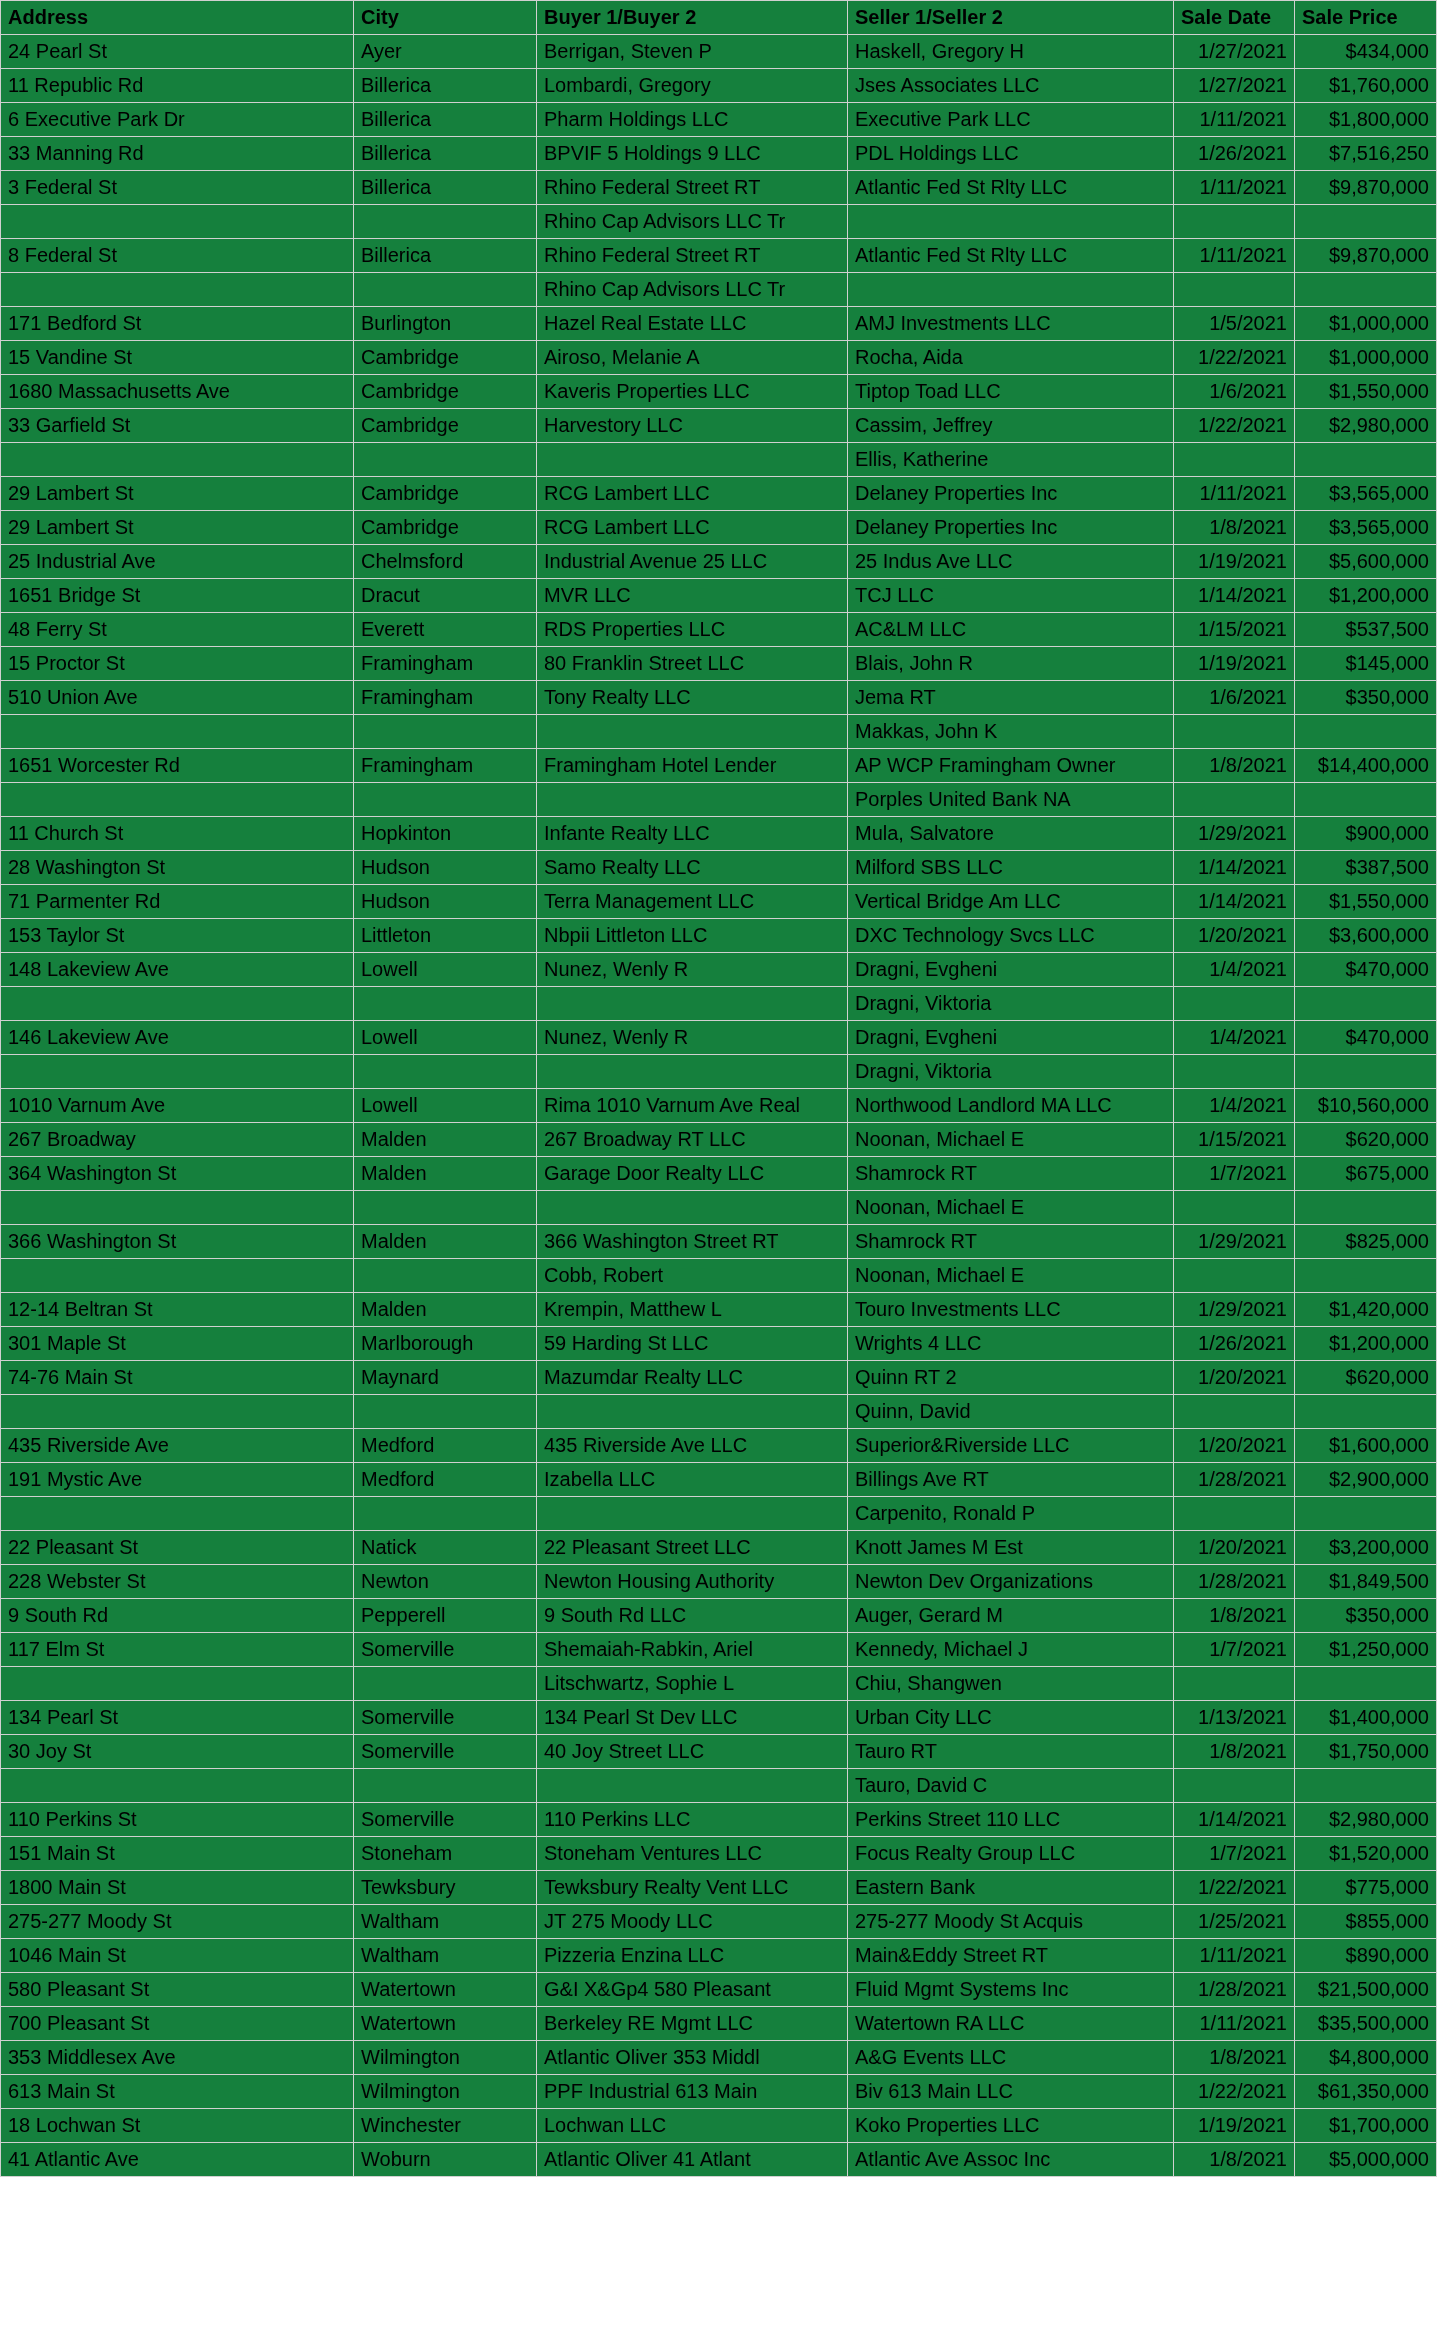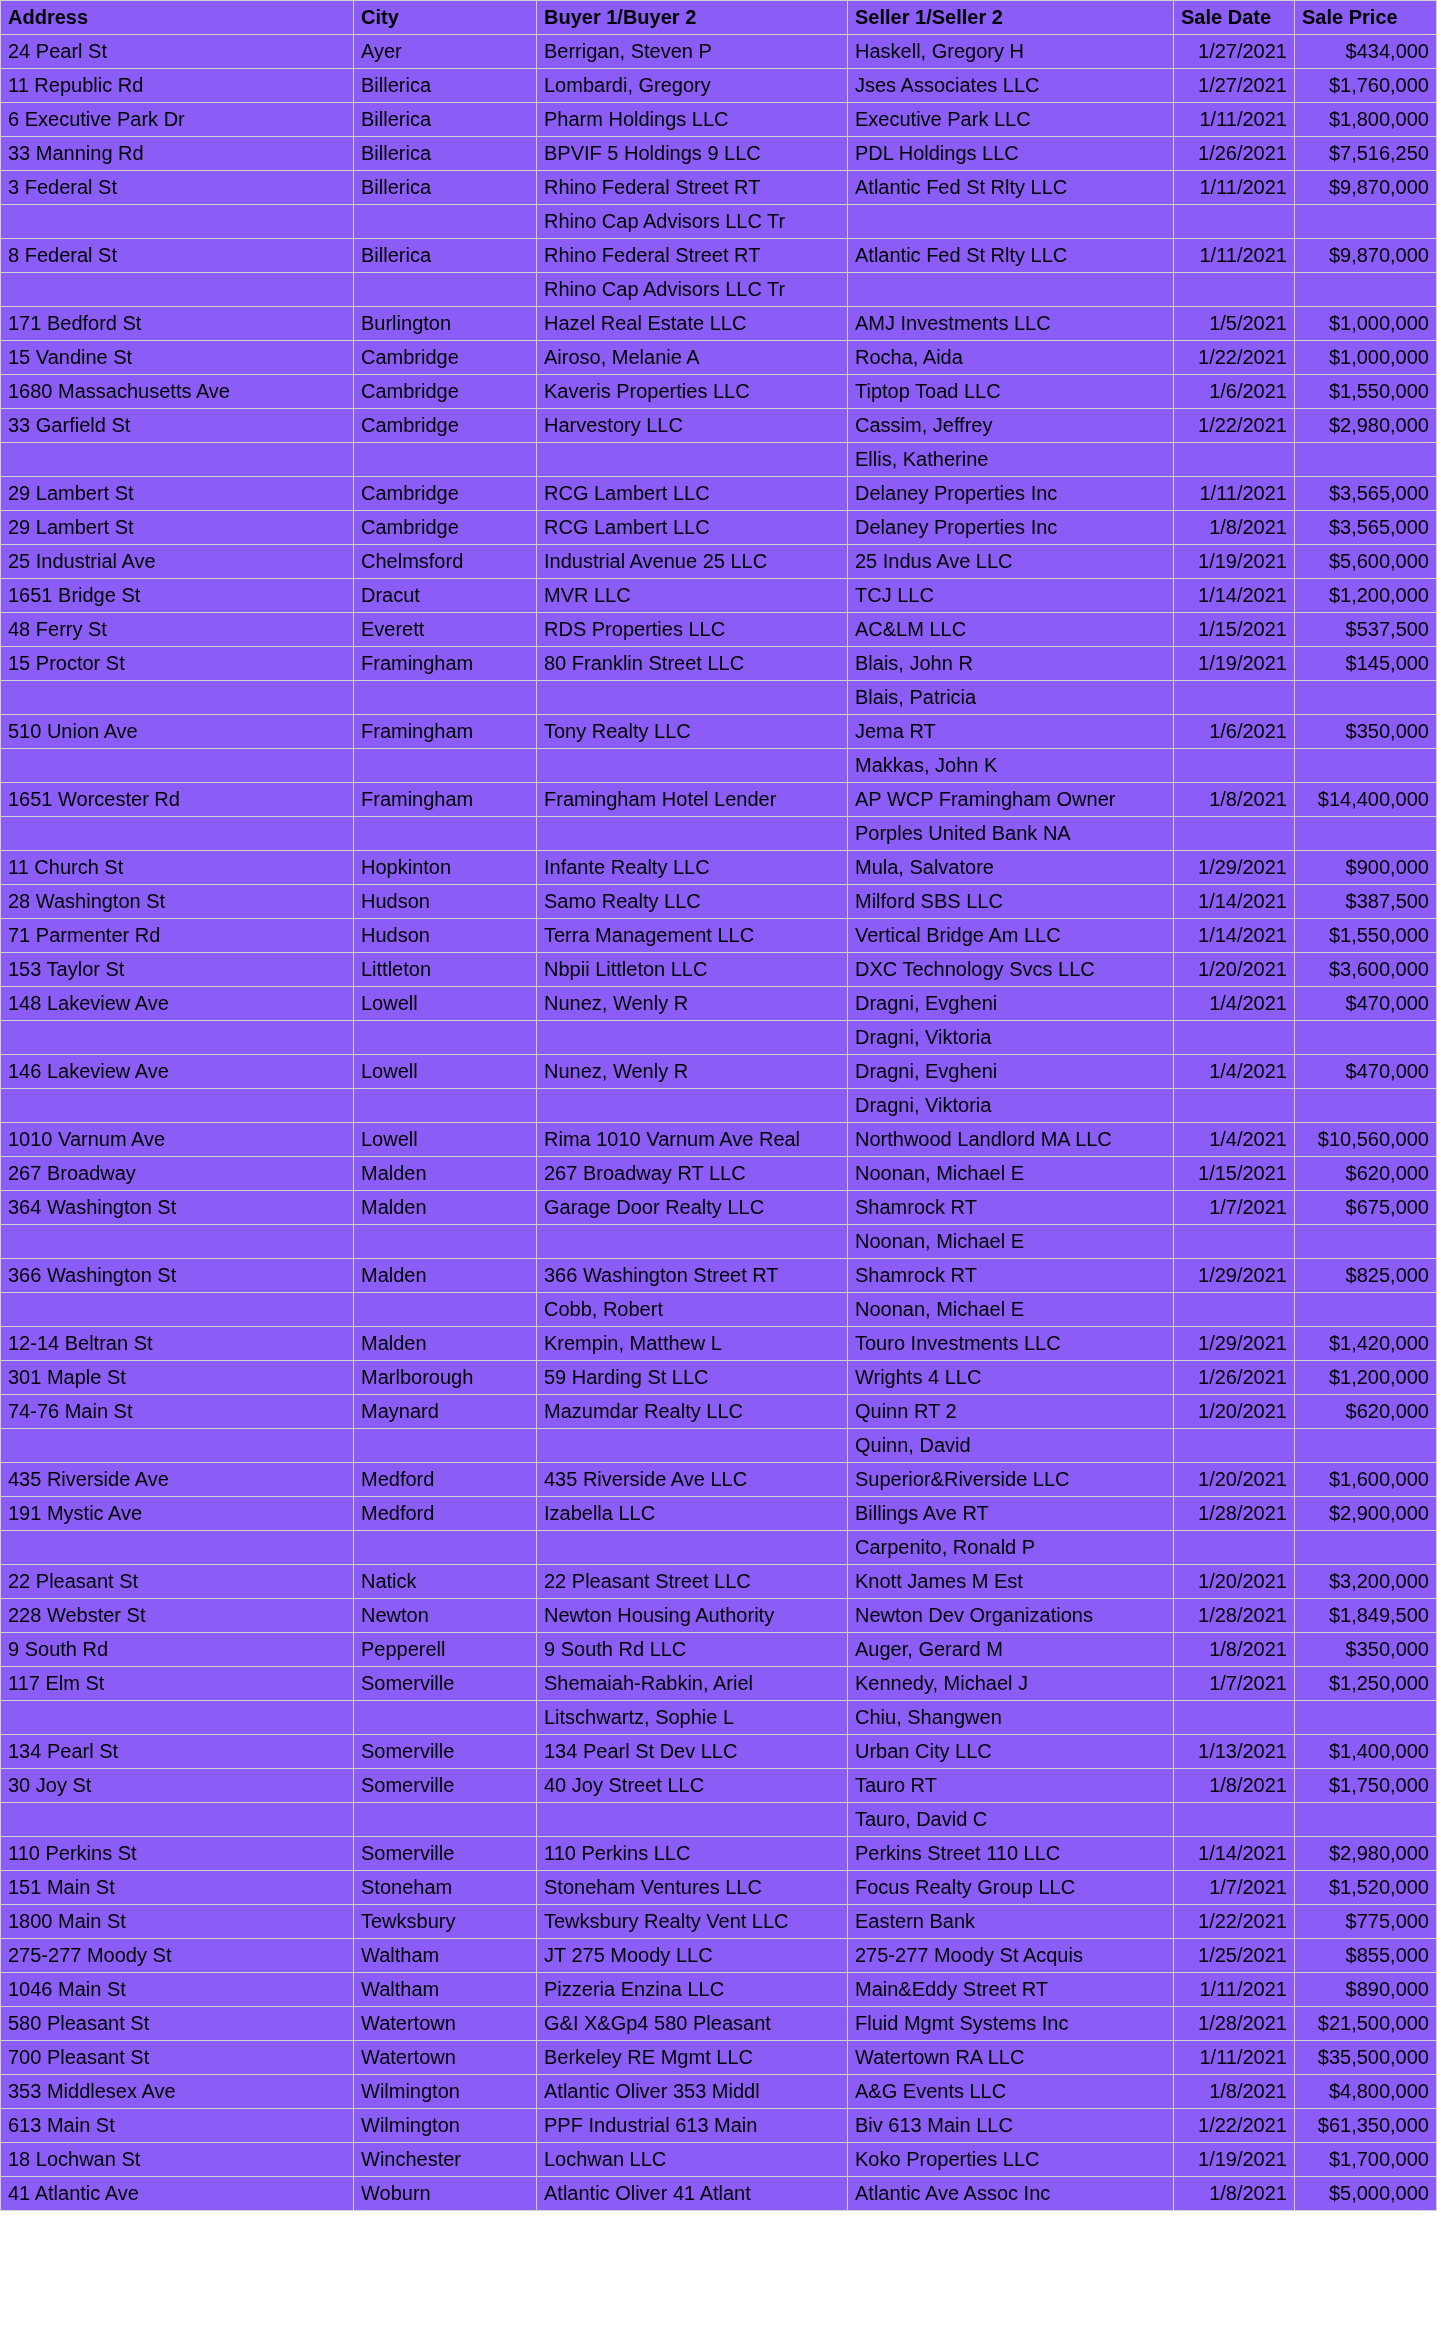--- a/index.html
+++ b/index.html
@@ -1,19 +1,19 @@
 <!DOCTYPE html>
 <html><head>
 <meta charset="utf-8">
 <style>
   html, body { margin: 0; padding: 0; background: #ffffff; }
   .sheet {
     width: 1437px;
     box-sizing: border-box;
-    background: #8b5cf6;
+    background: #15803d;
     border-top: 1px solid #d0d0d0;
     border-left: 1px solid #d0d0d0;
     font-family: "Liberation Sans", sans-serif;
     font-size: 20px;
     color: #000000;
     cursor: cell;
   }
   .tr { display: flex; height: 34px; }
   .th, .td {
     box-sizing: border-box;
@@ -194,28 +194,20 @@
       </div>
       <div class="tr">
         <div class="td c0">15 Proctor St</div>
         <div class="td c1">Framingham</div>
         <div class="td c2">80 Franklin Street LLC</div>
         <div class="td c3">Blais, John R</div>
         <div class="td c4">1/19/2021</div>
         <div class="td c5">$145,000</div>
       </div>
       <div class="tr">
-        <div class="td c0"></div>
-        <div class="td c1"></div>
-        <div class="td c2"></div>
-        <div class="td c3">Blais, Patricia</div>
-        <div class="td c4"></div>
-        <div class="td c5"></div>
-      </div>
-      <div class="tr">
         <div class="td c0">510 Union Ave</div>
         <div class="td c1">Framingham</div>
         <div class="td c2">Tony Realty LLC</div>
         <div class="td c3">Jema RT</div>
         <div class="td c4">1/6/2021</div>
         <div class="td c5">$350,000</div>
       </div>
       <div class="tr">
         <div class="td c0"></div>
         <div class="td c1"></div>

